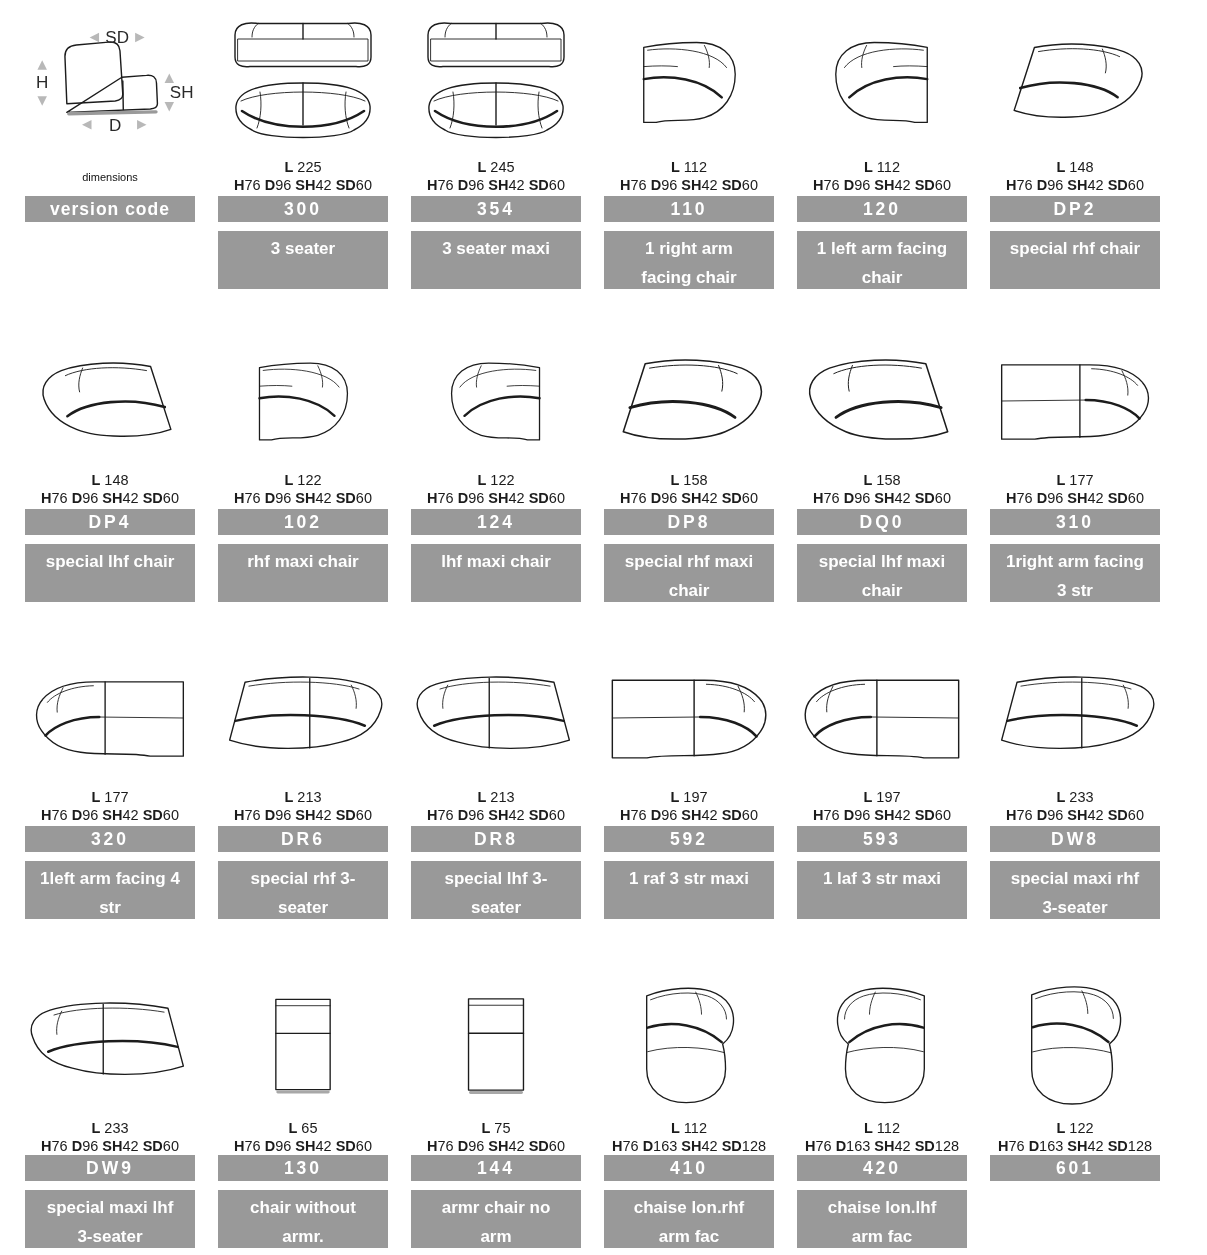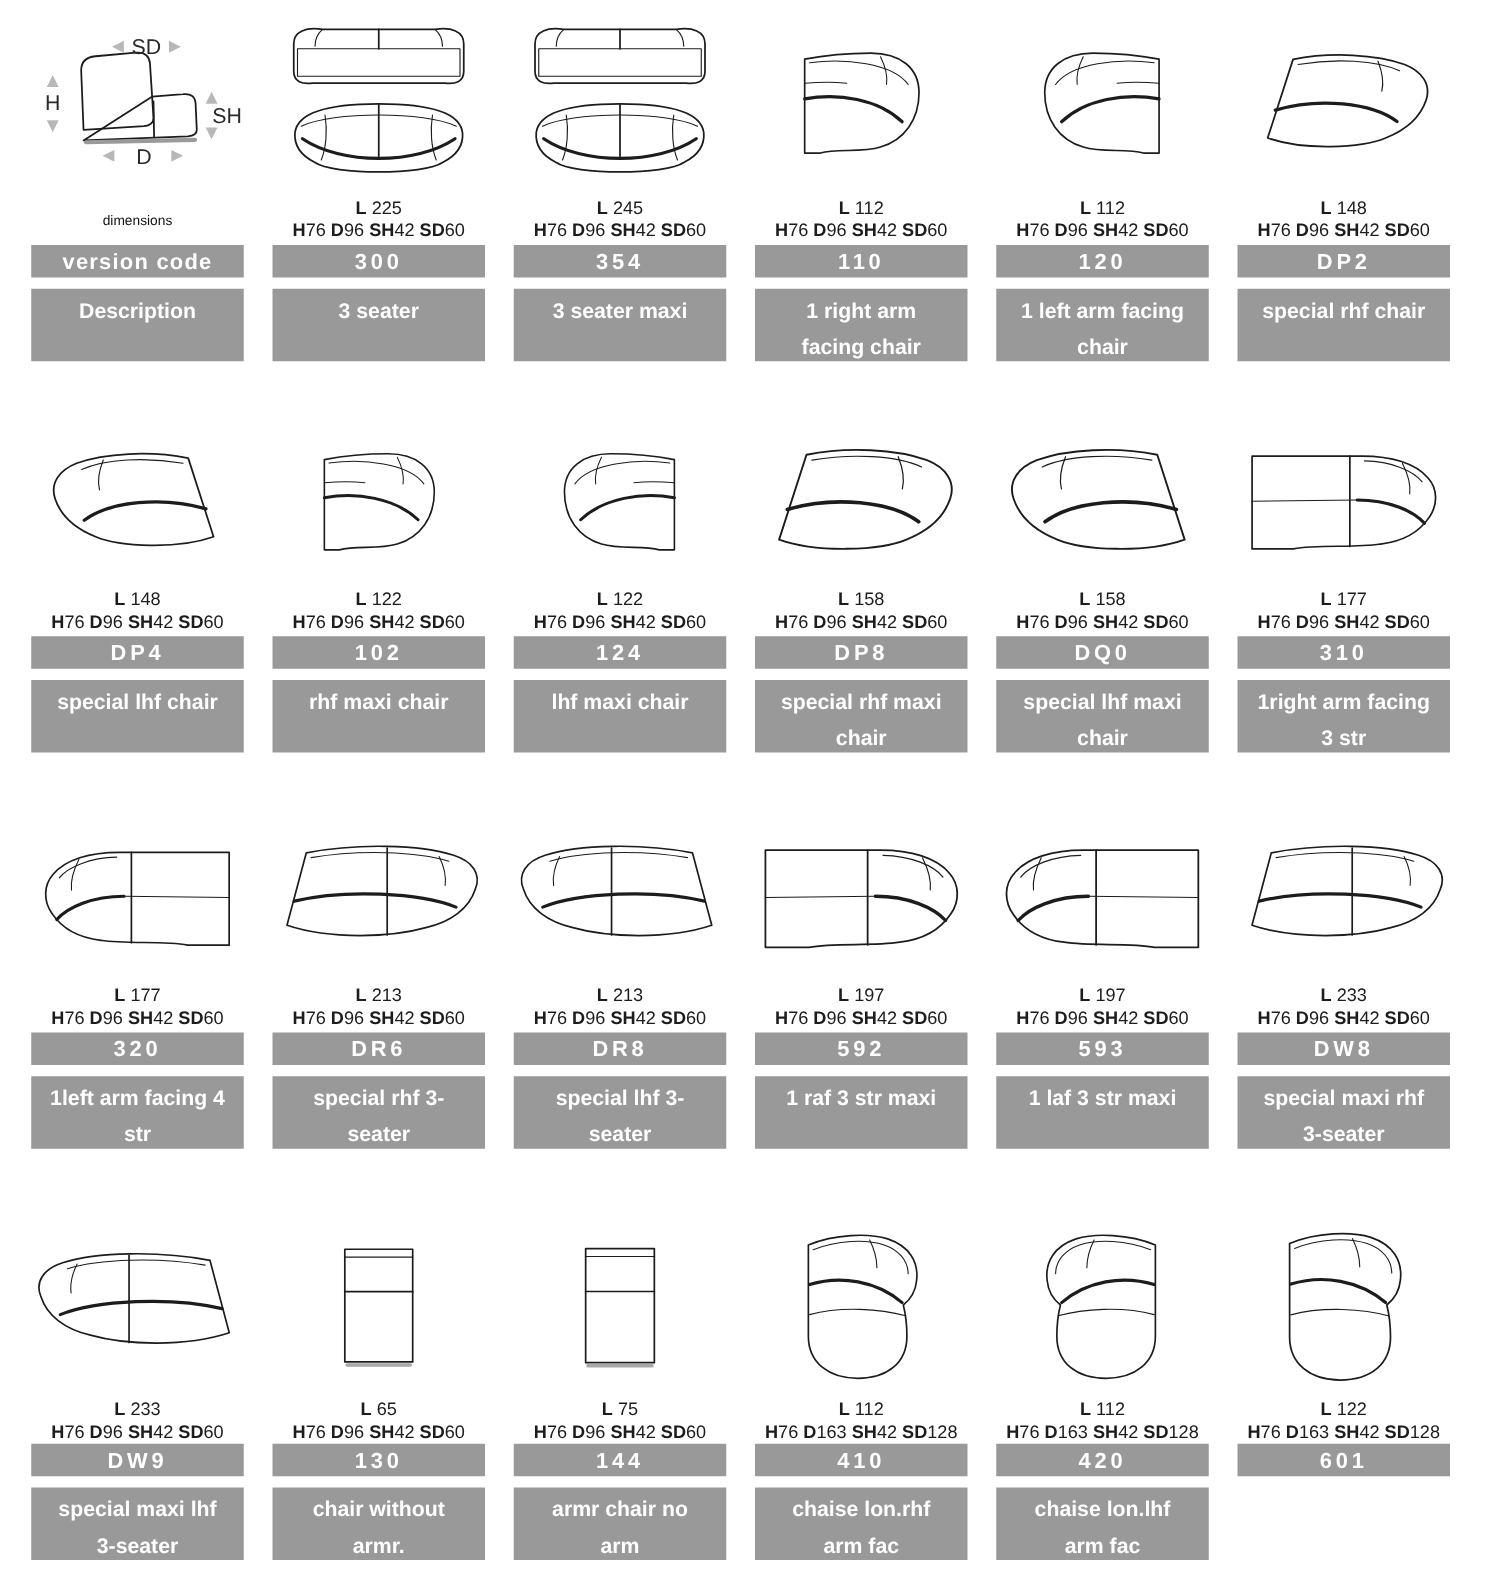--- a/index.html
+++ b/index.html
@@ -72,23 +72,20 @@
             <polygon points="58,106 68,101 68,111"></polygon>
             <polygon points="126,106 116,101 116,111"></polygon>
           </g>
           <text x="93" y="113">D</text>
         </svg>
       </div>
       <div class="caption-wrap">
         <div class="caption">dimensions</div>
       </div>
       <div class="bar code" style="letter-spacing:1px;">version code</div>
-      <div class="bar desc">
-        <span>Description</span>
-      </div>
     </div>
   <div class="cell">
         <div class="drawing">
           <svg class="draw" width="150" height="128" viewBox="0 0 150 128">
     <defs>
               <linearGradient id="g0" x1="0" y1="0" x2="1" y2="0">
       <stop offset="0" stop-color="#8f8f8f"></stop>
                 <stop offset="0.18" stop-color="#f3f3f3"></stop>
       <stop offset="0.82" stop-color="#f3f3f3"></stop>
                 <stop offset="1" stop-color="#8f8f8f"></stop>

